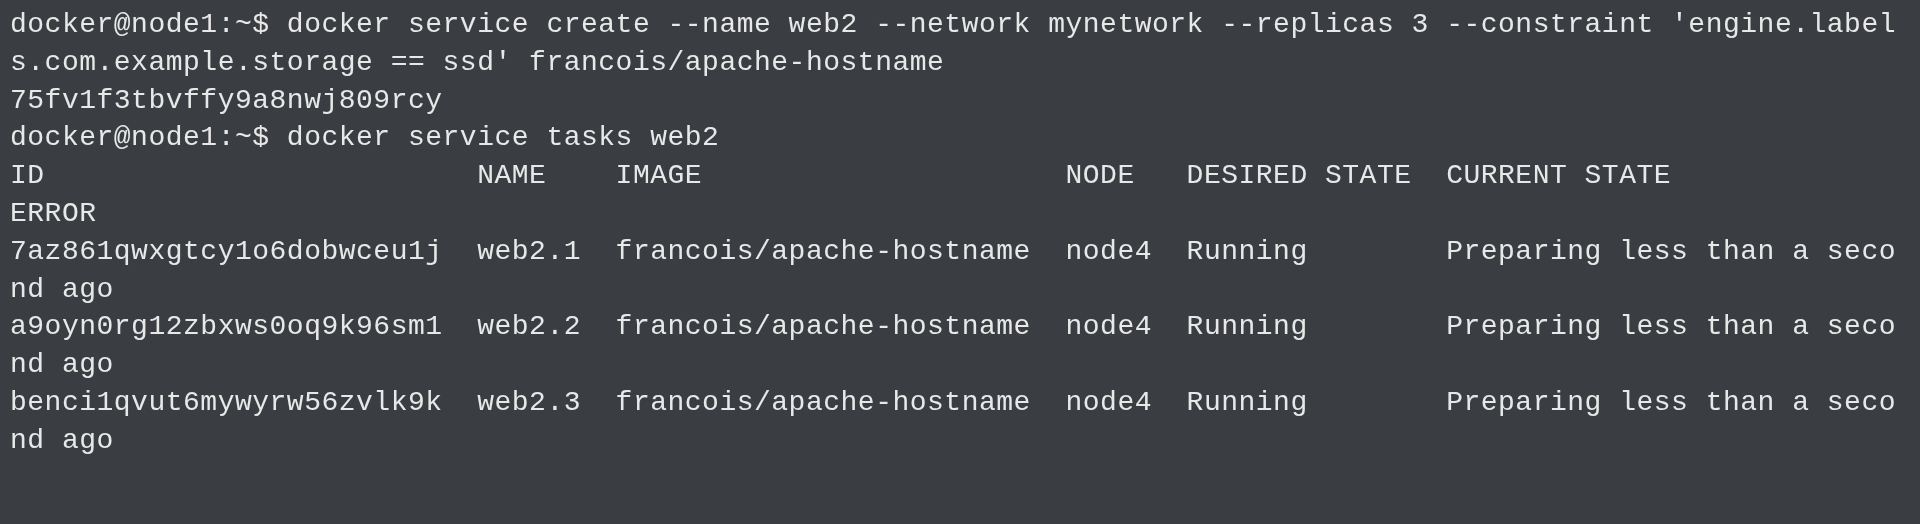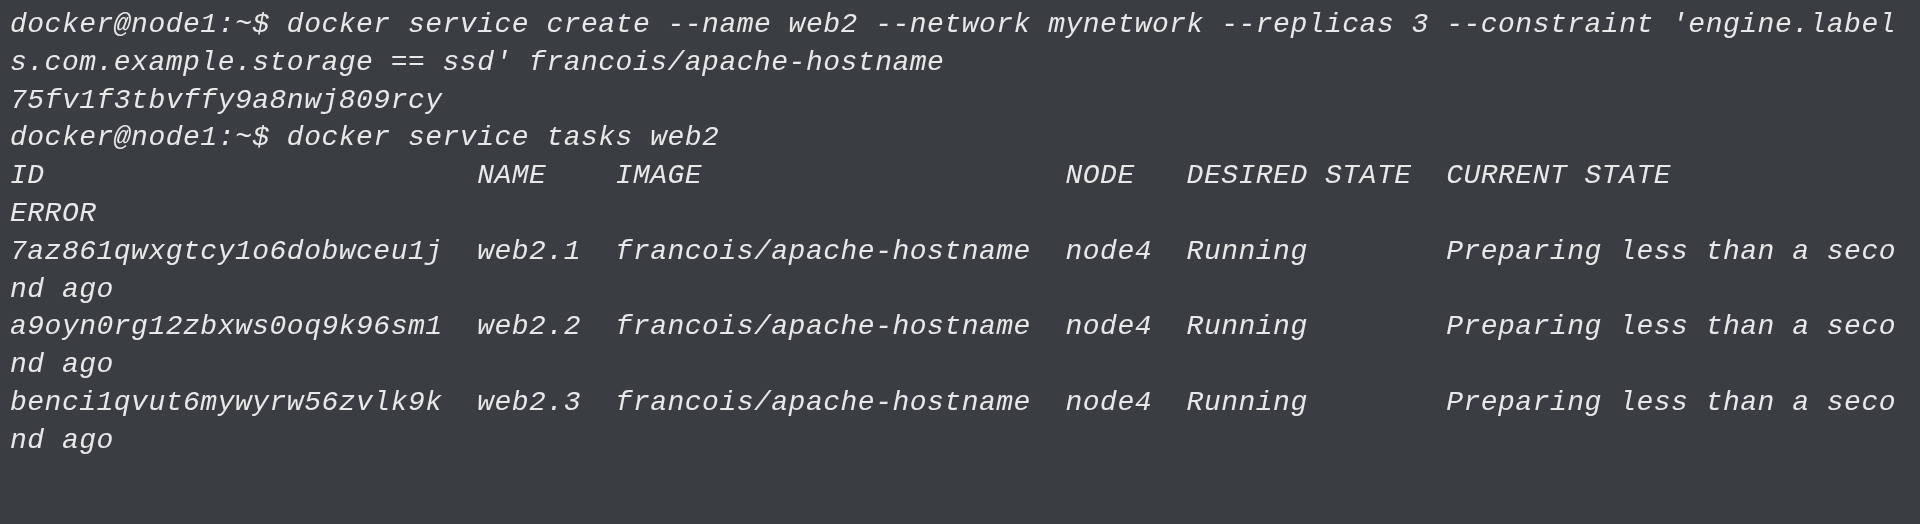--- a/index.html
+++ b/index.html
@@ -21,19 +21,18 @@
     }
     .terminal {
       white-space: pre-wrap;
       word-break: break-all;
     }
     .prompt {
       color: #e8e8e8;
     }
     .line {
       display: block;
-      font-style: italic;
     }
   </style>
 </head>
 <body>
 
 <div class="terminal"><span class="line"><span class="prompt">docker@node1:~$ </span><span>docker service create --name web2 --network mynetwork --replicas 3 --constraint 'engine.labels.com.example.storage == ssd' francois/apache-hostname</span></span><span class="line">75fv1f3tbvffy9a8nwj809rcy</span><span class="line"><span class="prompt">docker@node1:~$ </span><span>docker service tasks web2</span></span><span class="line">ID                         NAME    IMAGE                     NODE   DESIRED STATE  CURRENT STATE               ERROR</span><span class="line">7az861qwxgtcy1o6dobwceu1j  web2.1  francois/apache-hostname  node4  Running        Preparing less than a second ago</span><span class="line">a9oyn0rg12zbxws0oq9k96sm1  web2.2  francois/apache-hostname  node4  Running        Preparing less than a second ago</span><span class="line">benci1qvut6mywyrw56zvlk9k  web2.3  francois/apache-hostname  node4  Running        Preparing less than a second ago</span></div>
 
 </body></html>

